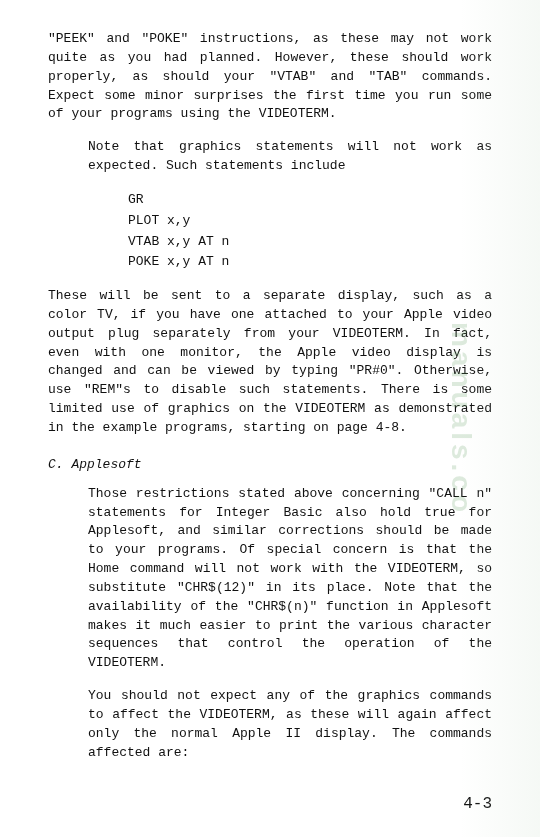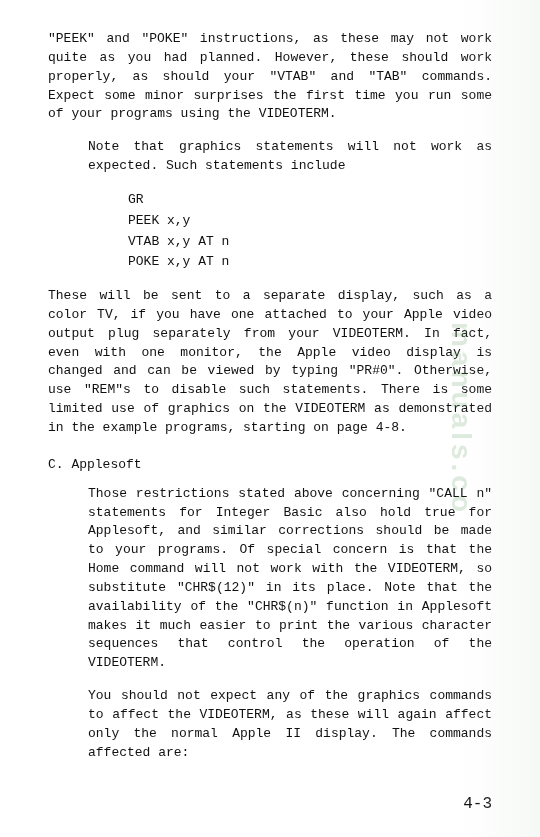--- a/index.html
+++ b/index.html
@@ -67,20 +67,21 @@
       line-height: 1.6;
     }
 
     .section-indent {
       margin-left: 40px;
     }
 
     .section-label {
       margin-bottom: 10px;
       margin-top: 18px;
+      font-style: italic;
     }
 
     .page-number {
       text-align: right;
       margin-top: 30px;
       font-size: 16px;
     }
   </style>
 </head>
 <body>
@@ -94,21 +95,21 @@
   <div class="paragraph">
     <span>"PEEK"  and  "POKE"  instructions,  as these may not work  quite  as  you  had  planned.   However, these should  work  properly,  as  should  your "VTAB" and "TAB"  commands.   Expect  some minor  surprises the first  time  you run  some of your programs using the VIDEOTERM.</span>
   </div>
 
   <div class="paragraph section-indent">
     <span>Note  that graphics statements will not work as expected.  Such statements include</span>
   </div>
 
   <div class="indented-block">
     <div>GR</div>
-    <div>PEEK x,y</div>
+    <div>PLOT x,y</div>
     <div>VTAB x,y AT n</div>
     <div>POKE x,y AT n</div>
   </div>
 
   <div class="paragraph">
     <span>These  will be sent to a separate display, such as a color  TV,  if  you  have one attached to your Apple video  output  plug  separately from your VIDEOTERM. In  fact,  even  with  one  monitor, the Apple video display  is  changed  and  can  be  viewed by typing "PR#0".   Otherwise,  use  "REM"s  to  disable such statements.   There is some limited use of graphics on  the  VIDEOTERM  as  demonstrated  in the example programs, starting on page 4-8.</span>
   </div>
 
   <div class="section-label">
     <span>C.   Applesoft</span>

